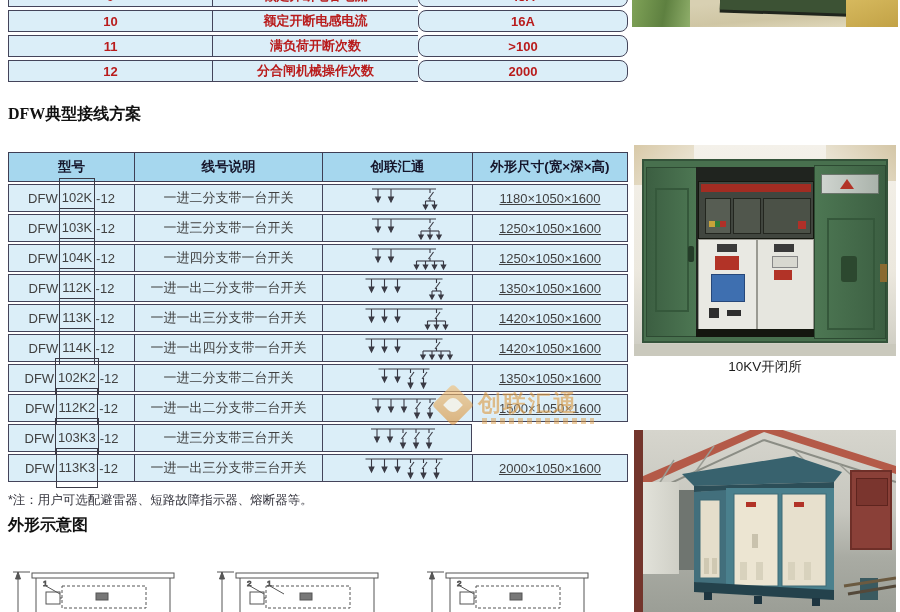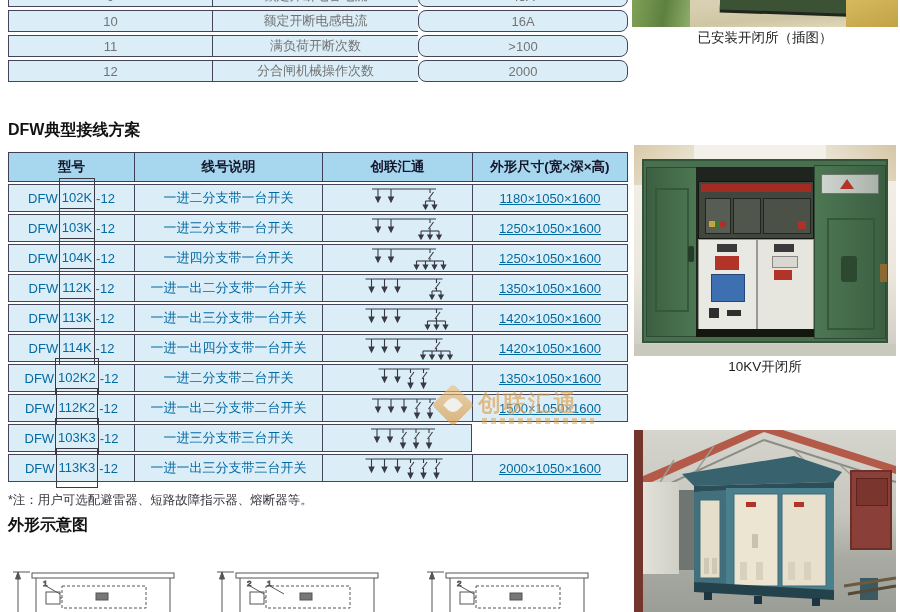--- a/index.html
+++ b/index.html
@@ -3,36 +3,36 @@
 <meta charset="utf-8">
 <style>
   html,body{margin:0;padding:0;background:#fff;}
   .page{position:relative;width:900px;height:612px;overflow:hidden;background:#ffffff;
         font-family:"Liberation Sans","DejaVu Sans",sans-serif;color:#222;}
   
   .spec-table{position:absolute;left:8px;top:-15px;width:620px;}
   .spec-row{display:flex;height:22px;margin-bottom:3px;}
   .spec-row .cell{background:#dbeef8;border:1px solid #44445a;border-right:none;
         display:flex;align-items:center;justify-content:center;
-        font-size:13px;color:#737373;box-sizing:border-box;height:22px;}
+        font-size:13px;color:#b91c1c;box-sizing:border-box;height:22px;font-weight:bold;}
   .spec-row .cell:last-child{border-right:1px solid #44445a;border-radius:8px;}
   .spec-c1{width:204px;} .spec-c2{width:206px;} .spec-c3{width:210px;}
   
   .h-title{position:absolute;left:8px;font-size:16px;font-weight:bold;color:#111;}
   
   .scheme-table{position:absolute;left:8px;top:152px;width:620px;}
   .scheme-head{display:flex;height:30px;margin-bottom:2px;}
   .scheme-head .cell{background:#a6d7ee;border:1px solid #3e3e54;border-right:none;
         display:flex;align-items:center;justify-content:center;
         font-size:13.5px;font-weight:bold;color:#15152a;box-sizing:border-box;height:30px;}
   .scheme-head .cell:last-child{border-right:1px solid #3e3e54;}
   .scheme-row{display:flex;height:28px;margin-bottom:2px;}
   .scheme-row .cell{background:#dbeef8;border:1px solid #44445a;border-right:none;
         display:flex;align-items:center;justify-content:center;
-        font-size:13px;color:#0369a1;box-sizing:border-box;height:28px;}
+        font-size:13px;color:#404040;box-sizing:border-box;height:28px;}
   .scheme-row .cell:last-child{border-right:1px solid #44445a;text-decoration:underline;}
   .col-model{width:126px;text-align:right;} .col-desc{width:188px;} .col-diag{width:150px;} .col-size{width:156px;}
   .model-box{border:1px solid #3a3a46;padding:12px 2px;margin:0 1px;display:inline-block;line-height:14px;}
   .note-line{position:absolute;left:8px;top:492px;font-size:12.5px;color:#33333c;}
   
   .drawing{position:absolute;top:560px;}
   
   .photo{position:absolute;overflow:hidden;}
   .caption{position:absolute;text-align:center;font-size:13.5px;color:#1d1d1d;}
   
@@ -77,21 +77,21 @@
         <div class="cell spec-c2">满负荷开断次数</div>
         <div class="cell spec-c3">&gt;100</div>
       </div>
       <div class="spec-row">
         <div class="cell spec-c1">12</div>
         <div class="cell spec-c2">分合闸机械操作次数</div>
         <div class="cell spec-c3">2000</div>
       </div>
     </div>
 
-  <div class="h-title" style="top:120px;">DFW典型接线方案</div>
+  <div class="h-title" style="top:104px;font-family:Liberation Serif, serif;">DFW典型接线方案</div>
 
   <div class="scheme-table" id="scheme-table">
       <div class="scheme-head">
         <div class="cell col-model">型号</div>
         <div class="cell col-desc">线号说明</div>
         <div class="cell col-diag">创联汇通</div>
         <div class="cell col-size">外形尺寸(宽×深×高)</div>
       </div>
       <div class="scheme-row">
         <div class="cell col-model">
@@ -476,21 +476,20 @@
     <div class="wm-text">创联汇通</div>
     <div class="wm-sub"></div>
   </div>
 
   <div class="photo" style="left:632px;top:0;width:266px;height:27px;background:#cfc6a4;">
     <div class="p1-pave"></div>
     <div class="p1-grass"></div>
     <div class="p1-cab"></div>
     <div class="p1-right"></div>
   </div>
-  <div class="caption" style="left:632px;top:29px;width:266px;">已安装开闭所（插图）</div>
 
   <div class="photo" style="left:634px;top:145px;width:262px;height:211px;
        background:linear-gradient(180deg,#f4f1ea 0%,#ece8de 60%,#d9d7cd 85%,#cbcac0 100%);">
     <div style="position:absolute;left:0;top:0;width:60px;height:40px;background:linear-gradient(135deg,#d8c9a8,#f0ece0);"></div>
     <div style="position:absolute;right:0;top:0;width:70px;height:36px;background:linear-gradient(225deg,#d4c6a6,#f0ece0);"></div>
 
     <div style="position:absolute;left:8px;top:14px;width:246px;height:184px;background:#48704e;
          border:2px solid #34533a;box-sizing:border-box;"></div>
 
     <div style="position:absolute;left:12px;top:22px;width:50px;height:168px;background:linear-gradient(90deg,#3c5f42,#4d7753);

